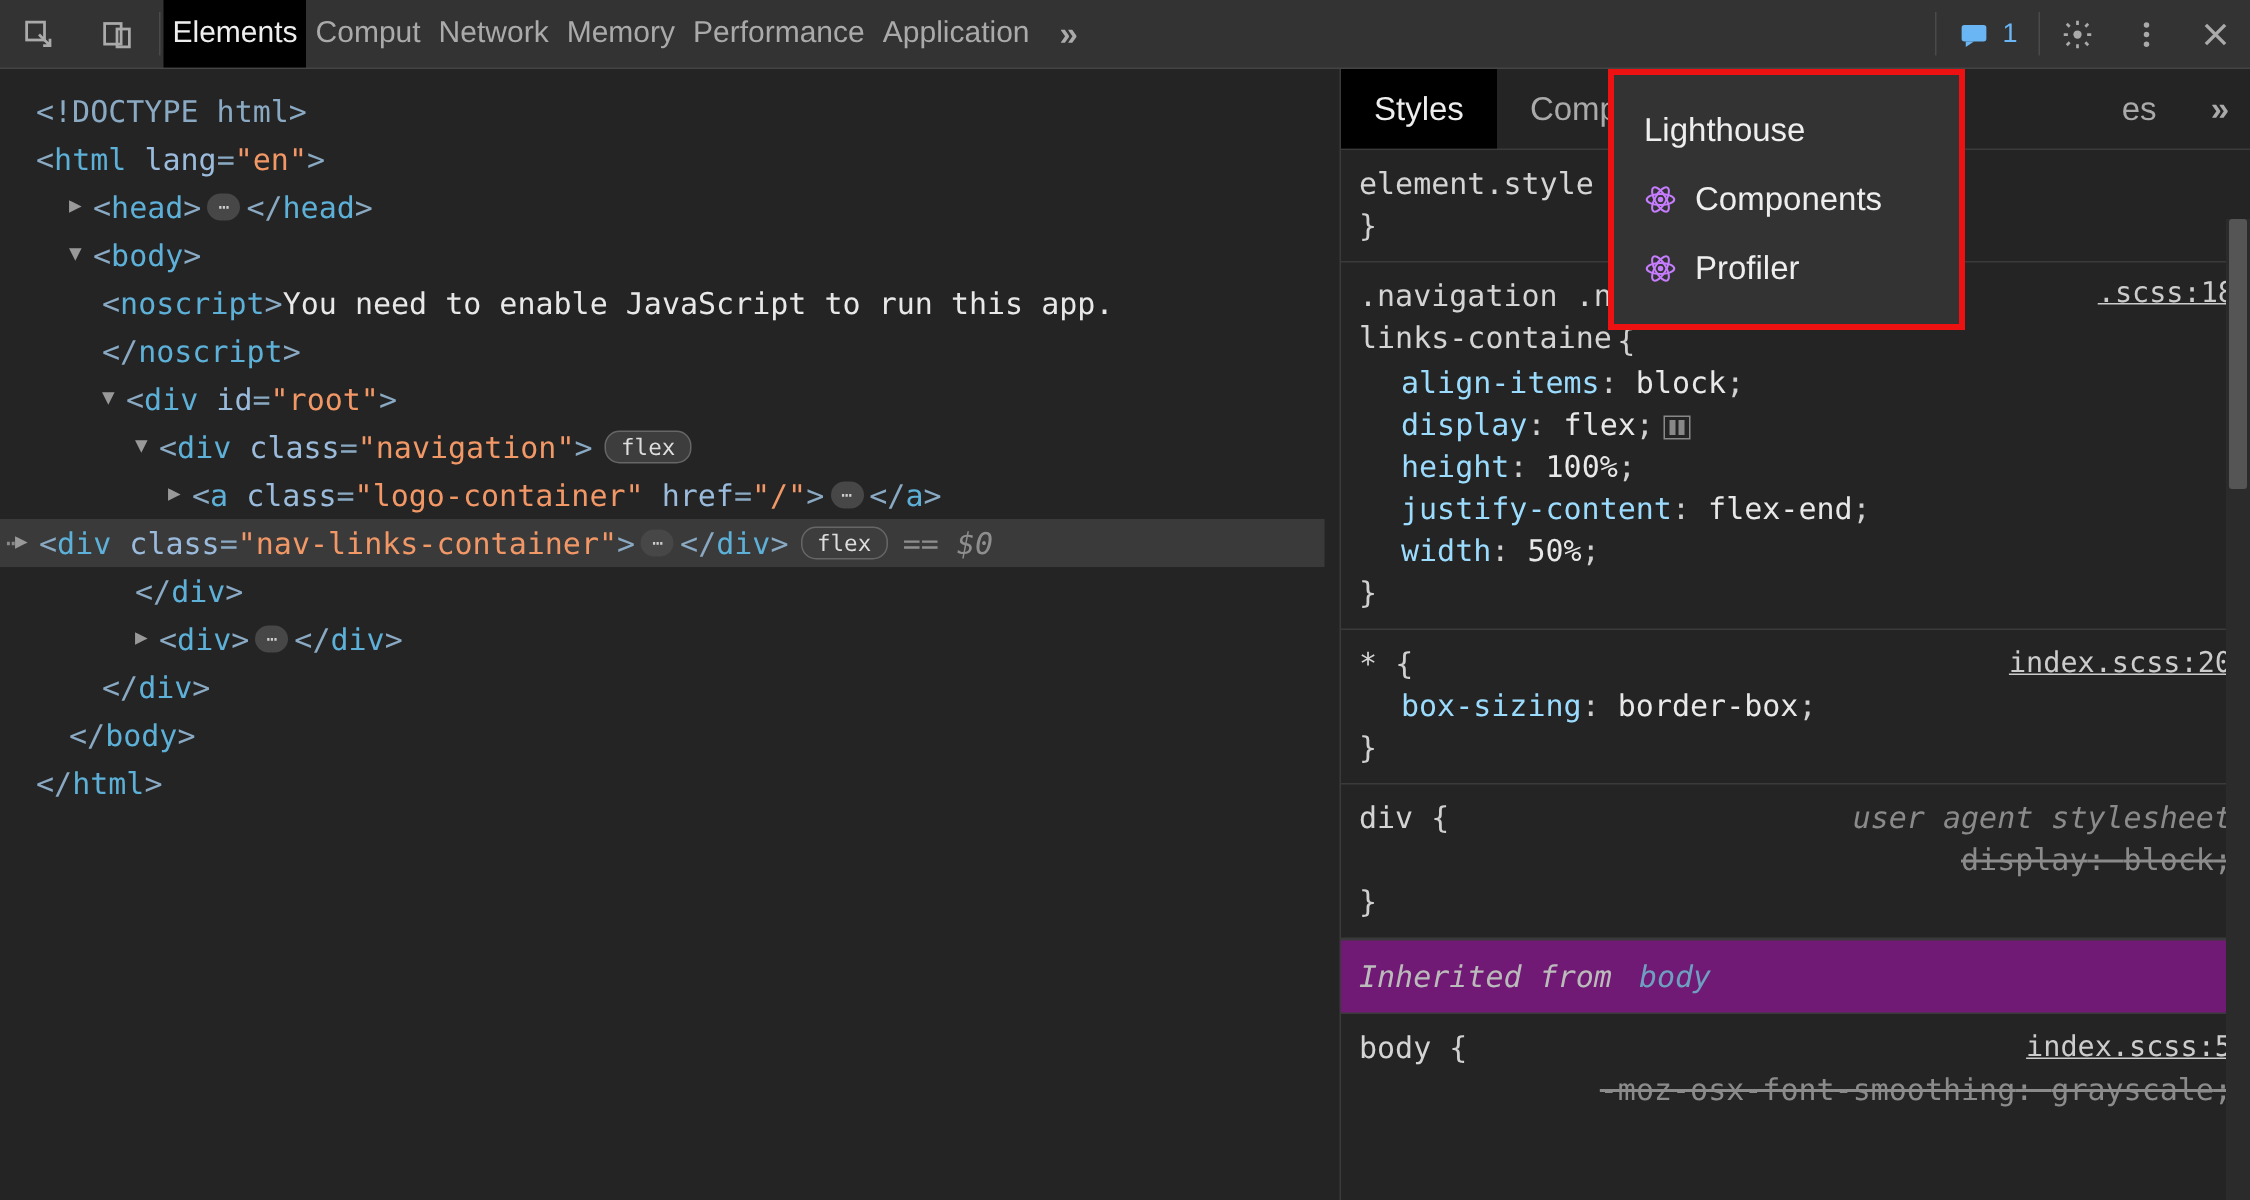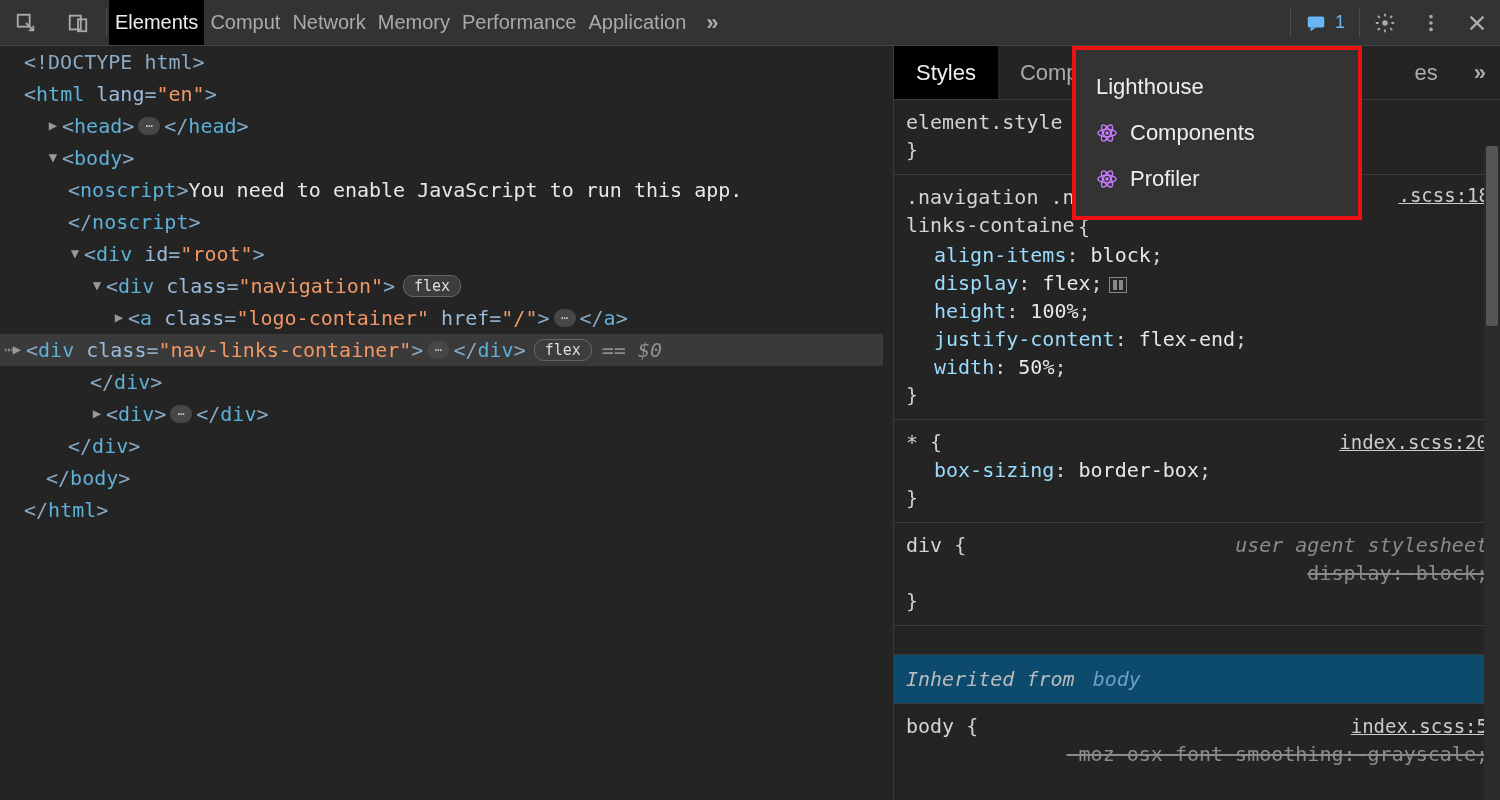--- a/index.html
+++ b/index.html
@@ -60,28 +60,27 @@
   .issues-badge {
     display:flex; align-items:center; gap:8px; color:#6ab6f5;
   }
   .main {
     display: flex;
     height: calc(100% - 46px);
   }
   .dom-panel {
     width: 893px;
     background: #242424;
-    padding: 0 10px;
+    padding: 12px 10px;
     font-family: Menlo, Consolas, monospace;
     font-size: 20px;
     line-height: 32px;
     white-space: nowrap;
     overflow: hidden;
     position: relative;
-    text-align: center;
   }
   .dom-line { display:flex; align-items:center;}
   .indent0 { padding-left: 14px; }
   .indent1 { padding-left: 36px; }
   .indent2 { padding-left: 58px; }
   .indent3 { padding-left: 80px; }
   .indent4 { padding-left: 102px; }
   .caret {
     display:inline-block;width:14px;color:#999;transform:translateY(-1px);font-size:14px;margin-right:2px;
   }
@@ -144,27 +143,27 @@
   .colon{color:#d0d0d0;}
   .val{color:#e8e8e8;}
   .semi{color:#d0d0d0;}
   .crossed{text-decoration:line-through;color:#8b8b8b;text-align:right;}
   .crossed .prop,.crossed .val,.crossed .colon,.crossed .semi{color:#8b8b8b;}
   .flex-icon{display:inline-block;width:18px;height:16px;border:1px solid #888;margin-left:6px;vertical-align:middle;position:relative;}
   .flex-icon::before{content:"";position:absolute;left:3px;top:2px;width:4px;height:10px;background:#888;}
   .flex-icon::after{content:"";position:absolute;right:3px;top:2px;width:4px;height:10px;background:#888;}
   .ua-note{color:#8a8a8a;font-style:italic;text-align:right;}
   .inherited-bar{
-    background:#0c4a6e;border-top:1px solid #3a3a3a;border-bottom:1px solid #3a3a3a;padding:10px 12px;color:#bbb;font-style:italic;margin-top:28px;
+    background:#701a75;border-top:1px solid #3a3a3a;border-bottom:1px solid #3a3a3a;padding:10px 12px;color:#bbb;font-style:italic;
   }
   .inherited-bar .link{color:#6f9fc0;margin-left:6px;}
 
   .popup{
     position:absolute;
-    left:1072px;top:46px;width:290px;
+    left:1072px;top:46px;width:238px;
     background:#333333;border:4px solid #e11;
     box-sizing:border-box;
     padding:14px 10px 14px 10px;
     z-index:50;
   }
   .popup-item{
     display:flex;align-items:center;gap:12px;padding:10px 10px;color:#eee;font-size:22px;cursor:pointer;
   }
   .react-icon{
     width:22px;height:22px;display:inline-block;

